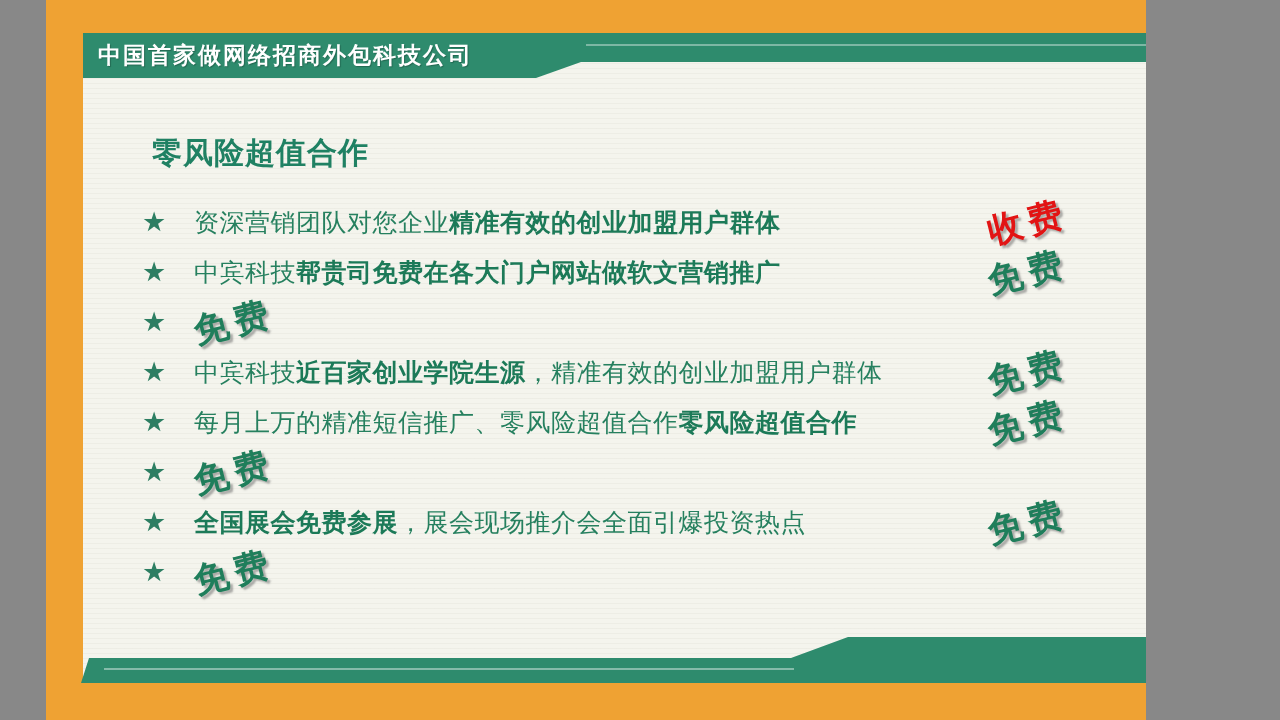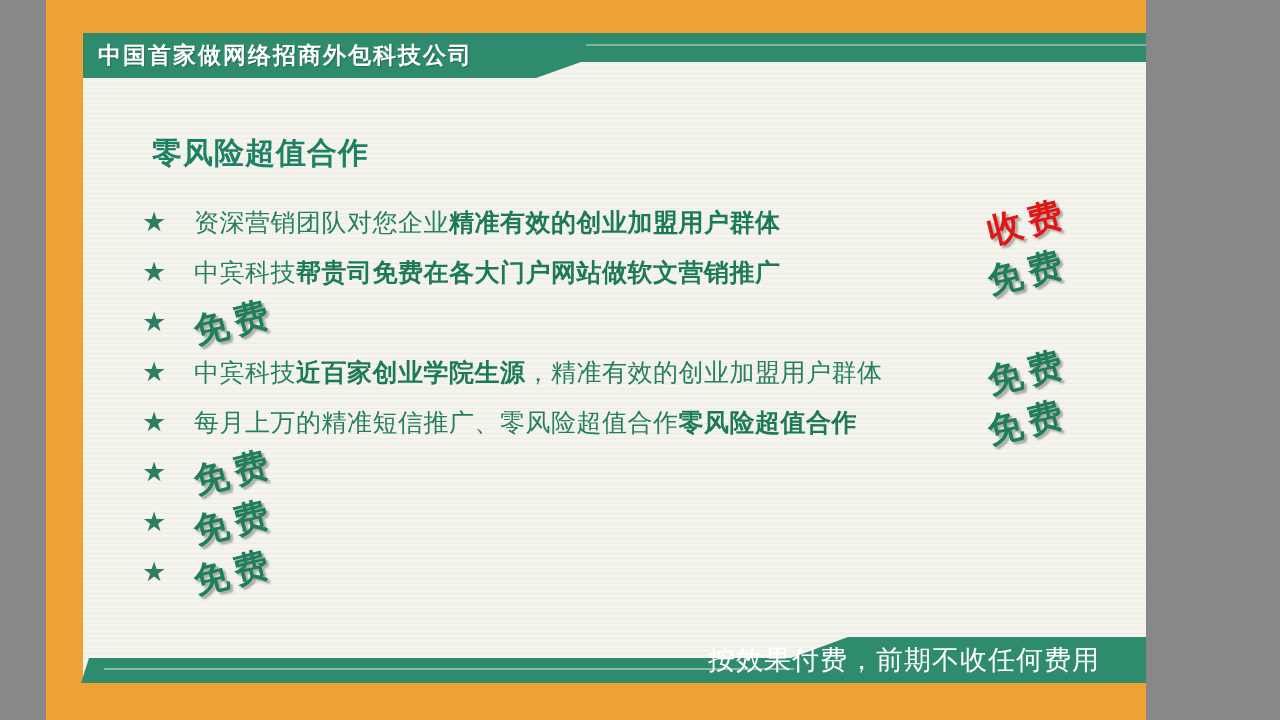--- a/index.html
+++ b/index.html
@@ -118,25 +118,25 @@
     <span class="tag free">免费</span>
   </div>
 
   <div class="row">
     <span class="star">★</span>
     <span class="tag free">免费</span>
   </div>
 
   <div class="row">
     <span class="star">★</span>
+    <span class="row-text"><span class="seg bold">全国展会免费参展</span><span class="seg">，展会现场推介会全面引爆投资热点</span></span>
     <span class="tag free">免费</span>
   </div>
 
   <div class="row">
     <span class="star">★</span>
     <span class="tag free">免费</span>
   </div>
 </div>
 
   <div class="bottom-ribbon"></div>
   <div class="bottom-ribbon-line"></div>
-  <div class="footer-text">按效果付费，前期不收任何费用</div>
 </div>
 
 </body></html>

